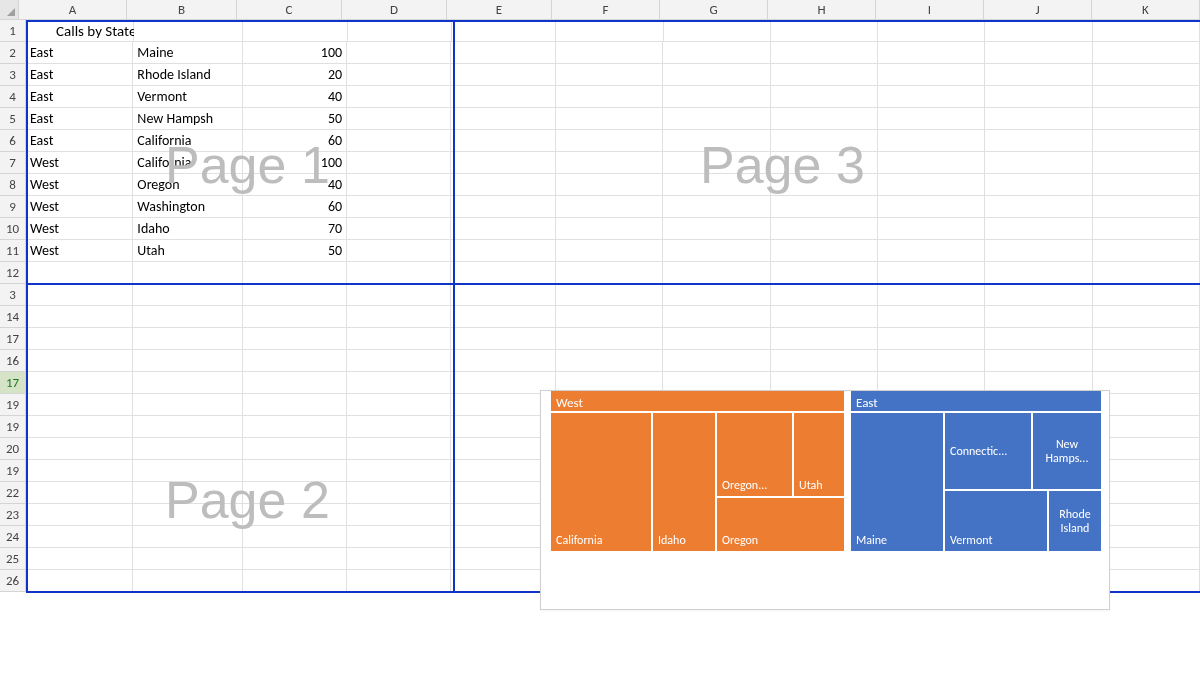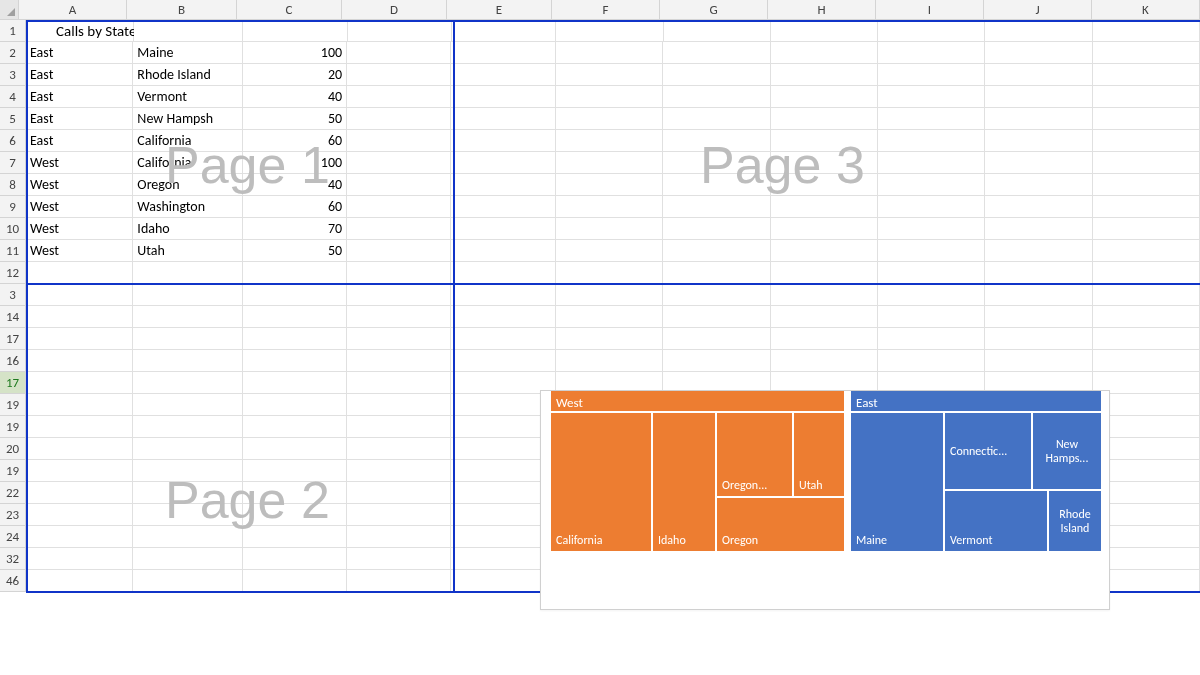--- a/index.html
+++ b/index.html
@@ -189,22 +189,22 @@
       <div class="row-h">17</div>
       <div class="row-h">16</div>
       <div class="row-h sel">17</div>
       <div class="row-h">19</div>
       <div class="row-h">19</div>
       <div class="row-h">20</div>
       <div class="row-h">19</div>
       <div class="row-h">22</div>
       <div class="row-h">23</div>
       <div class="row-h">24</div>
-      <div class="row-h">32</div>
-      <div class="row-h">46</div>
+      <div class="row-h">25</div>
+      <div class="row-h">26</div>
     </div>
 
   <div class="grid" id="grid">
       <div class="row">
         <div class="cell title" style="width: 108px; overflow: visible; padding-left: 30px;">Calls by State - East / West U.S.</div>
         <div class="cell" style="width: 110px;"></div>
         <div class="cell" style="width: 105px;"></div>
         <div class="cell" style="width: 105px;"></div>
         <div class="cell" style="width: 105px;"></div>
         <div class="cell" style="width: 108px;"></div>

